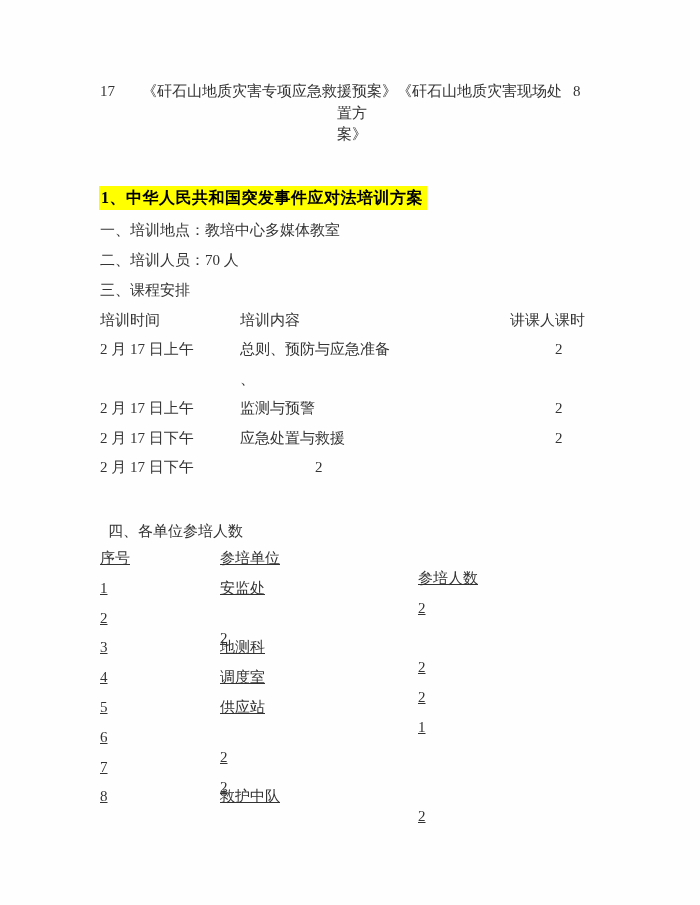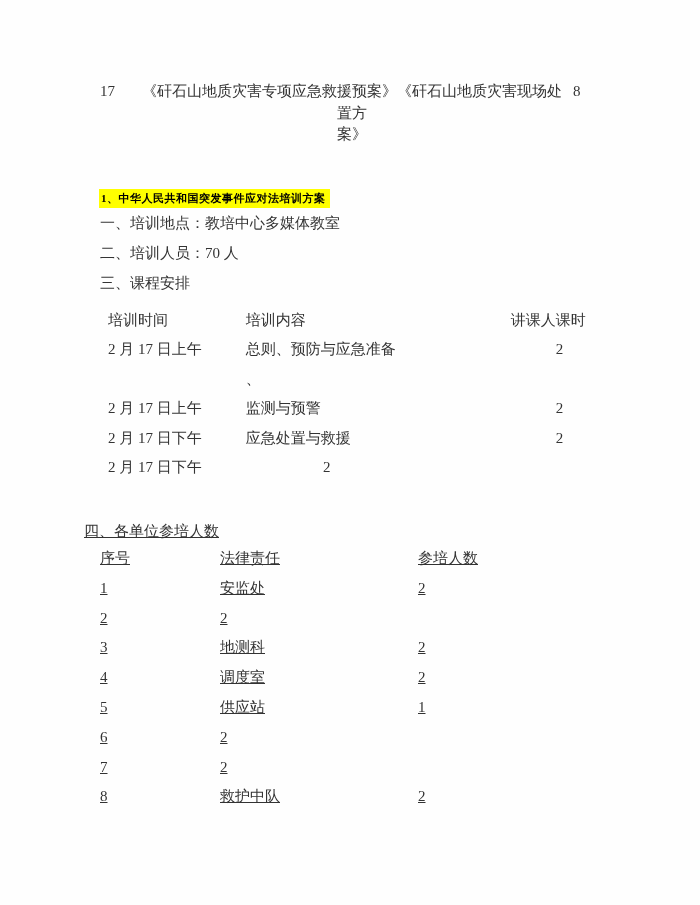--- a/index.html
+++ b/index.html
@@ -19,46 +19,46 @@
   .toc-num  { left: 100px; top: 81px; }
   .toc-text { left: 140px; top: 81px; width: 424px; line-height: 21.5px; text-align: center; }
   .toc-page { left: 573px; top: 81px; }
 
   
   .heading { left: 99px; top: 187px; }
   .heading .hl {
     background: #ffff00;
     color: #000000;
     font-weight: bold;
-    font-size: 11px;
+    font-size: 16px;
     padding: 3px 4px 4px 2px;
     letter-spacing: 0.5px;
   }
 
   
-  .intro { left: 100px; top: 215px; }
+  .intro { left: 100px; top: 222px; }
   .intro > div { height: 30px; line-height: 17px; }
 
   
   .course { left: 100px; top: 312px; width: 505px; }
   .crow { display: flex; height: 29.4px; line-height: 17px; }
-  .c-time    { width: 140px; margin-left: 8px; }
+  .c-time    { width: 140px; }
   .c-content { width: 240px; }
   .c-lect    { width: 75px; text-align: right; }
   .c-hours   { width: 50px; }
 
   
-  .sec4-title { left: 84px; top: 521px; text-decoration: underline; }
+  .sec4-title { left: 108px; top: 521px; }
 
   
   .units { left: 100px; top: 550px; width: 420px; }
   .urow { display: flex; height: 29.8px; line-height: 17px; text-decoration: underline; }
   .u-no    { width: 120px; }
   .u-name  { width: 198px; }
-  .u-count { width: 100px; }
+  .u-count { width: 100px; margin-top: 20px; }
 </style>
 </head>
 <body>
 
 <div class="page">
 
   <div class="abs toc-num">17</div>
   <div class="abs toc-text">
     <div>《矸石山地质灾害专项应急救援预案》《矸石山地质灾害现场处置方</div>
     <div>案》</div>
@@ -111,21 +111,21 @@
       <div class="c-lect"></div>
       <div class="c-hours">2</div>
     </div>
   </div>
 
   <div class="abs sec4-title">四、各单位参培人数</div>
 
   <div class="abs units">
     <div class="urow">
       <div class="u-no">序号</div>
-      <div class="u-name">法律责任</div>
+      <div class="u-name">参培单位</div>
       <div class="u-count">参培人数</div>
     </div>
     <div class="urow">
       <div class="u-no">1</div>
       <div class="u-name">安监处</div>
       <div class="u-count">2</div>
     </div>
     <div class="urow">
       <div class="u-no">2</div>
       <div class="u-count">2</div>

